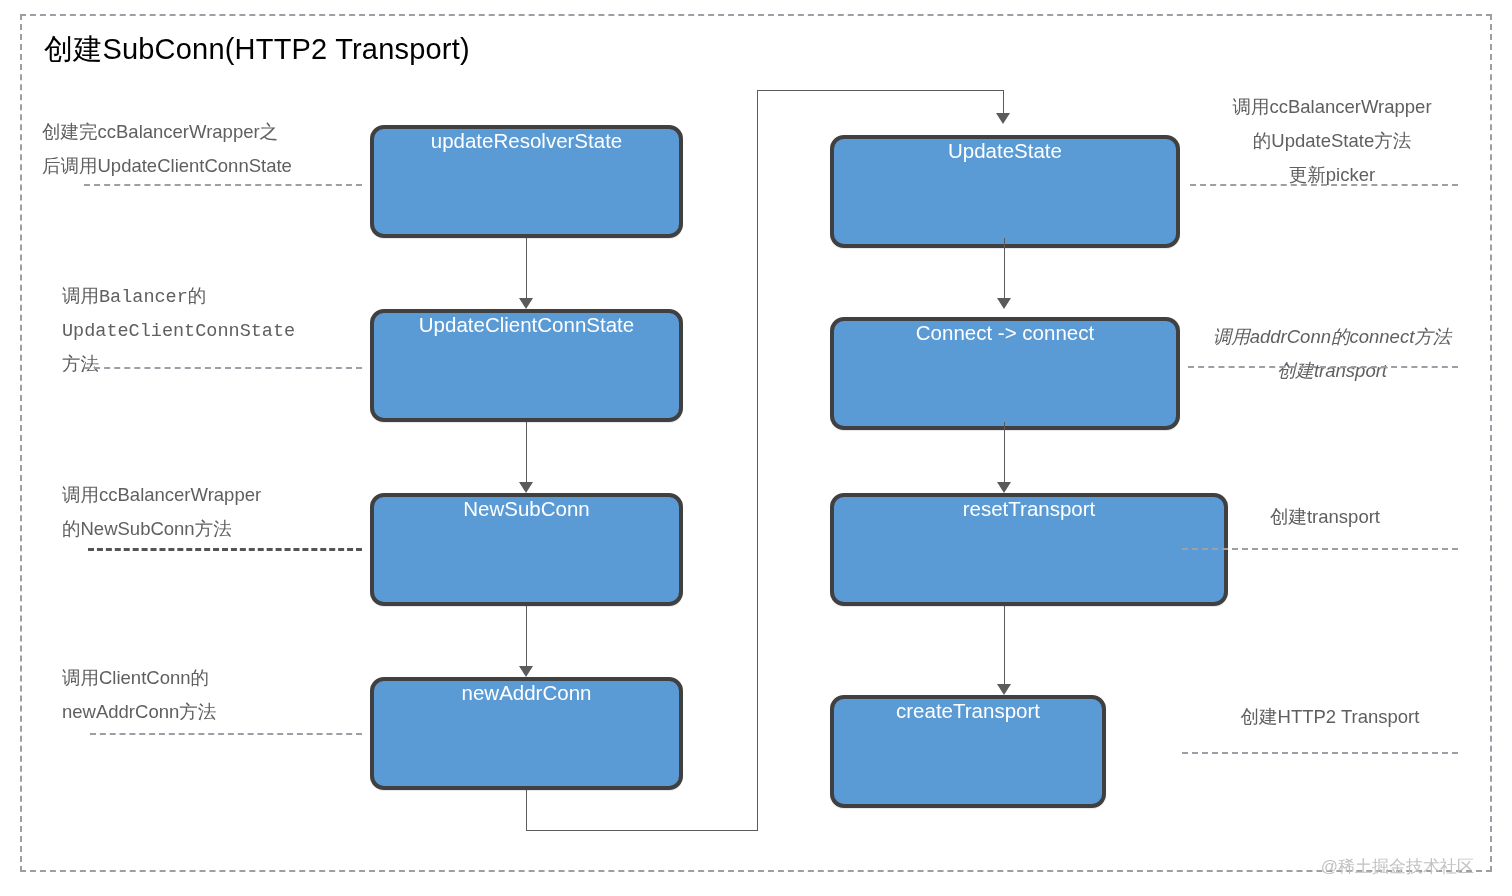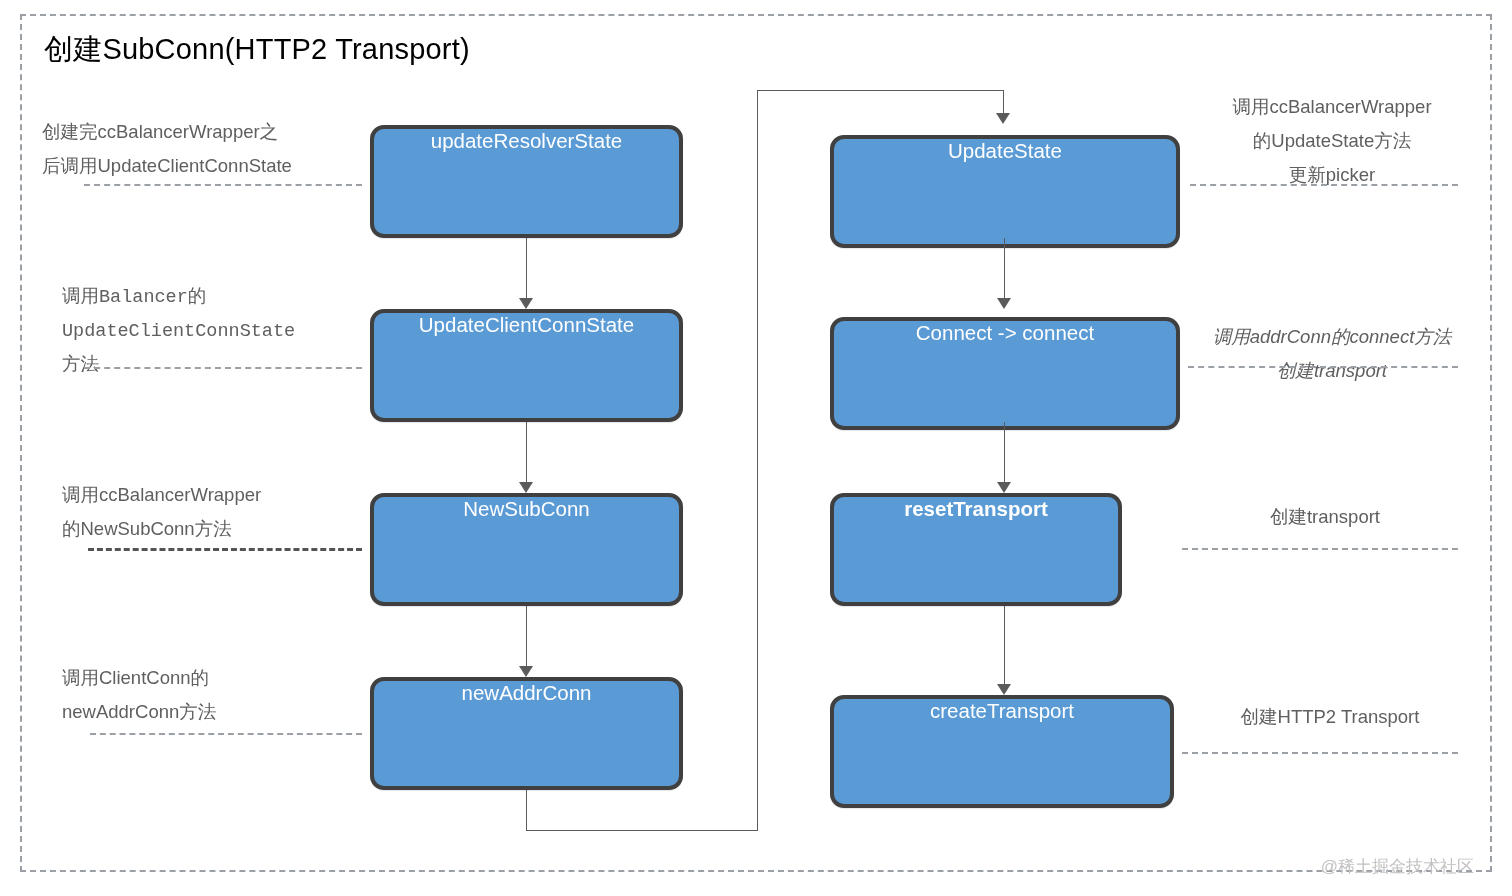--- a/index.html
+++ b/index.html
@@ -121,25 +121,25 @@
   </div>
 
   <div class="node" style="left:830px; top:135px; width:350px; height:113px;">
     <span>UpdateState</span>
   </div>
 
   <div class="node" style="left:830px; top:309px; width:350px; height:113px;margin-top:8px;">
     <span>Connect -&gt; connect</span>
   </div>
 
-  <div class="node" style="left:830px; top:493px; width:292px; height:113px;font-weight:bold;">
+  <div class="node" style="left:830px; top:493px; width:398px; height:113px;">
     <span>resetTransport</span>
   </div>
 
-  <div class="node" style="left:830px; top:695px; width:344px; height:113px;">
+  <div class="node" style="left:830px; top:695px; width:276px; height:113px;">
     <span>createTransport</span>
   </div>
 
   <div class="vline" style="left:526px; top:238px; height:60px;"></div>
   <div class="arrowhead" style="left:519px; top:298px;"></div>
 
   <div class="vline" style="left:526px; top:422px; height:60px;"></div>
   <div class="arrowhead" style="left:519px; top:482px;"></div>
 
   <div class="vline" style="left:526px; top:606px; height:60px;"></div>

